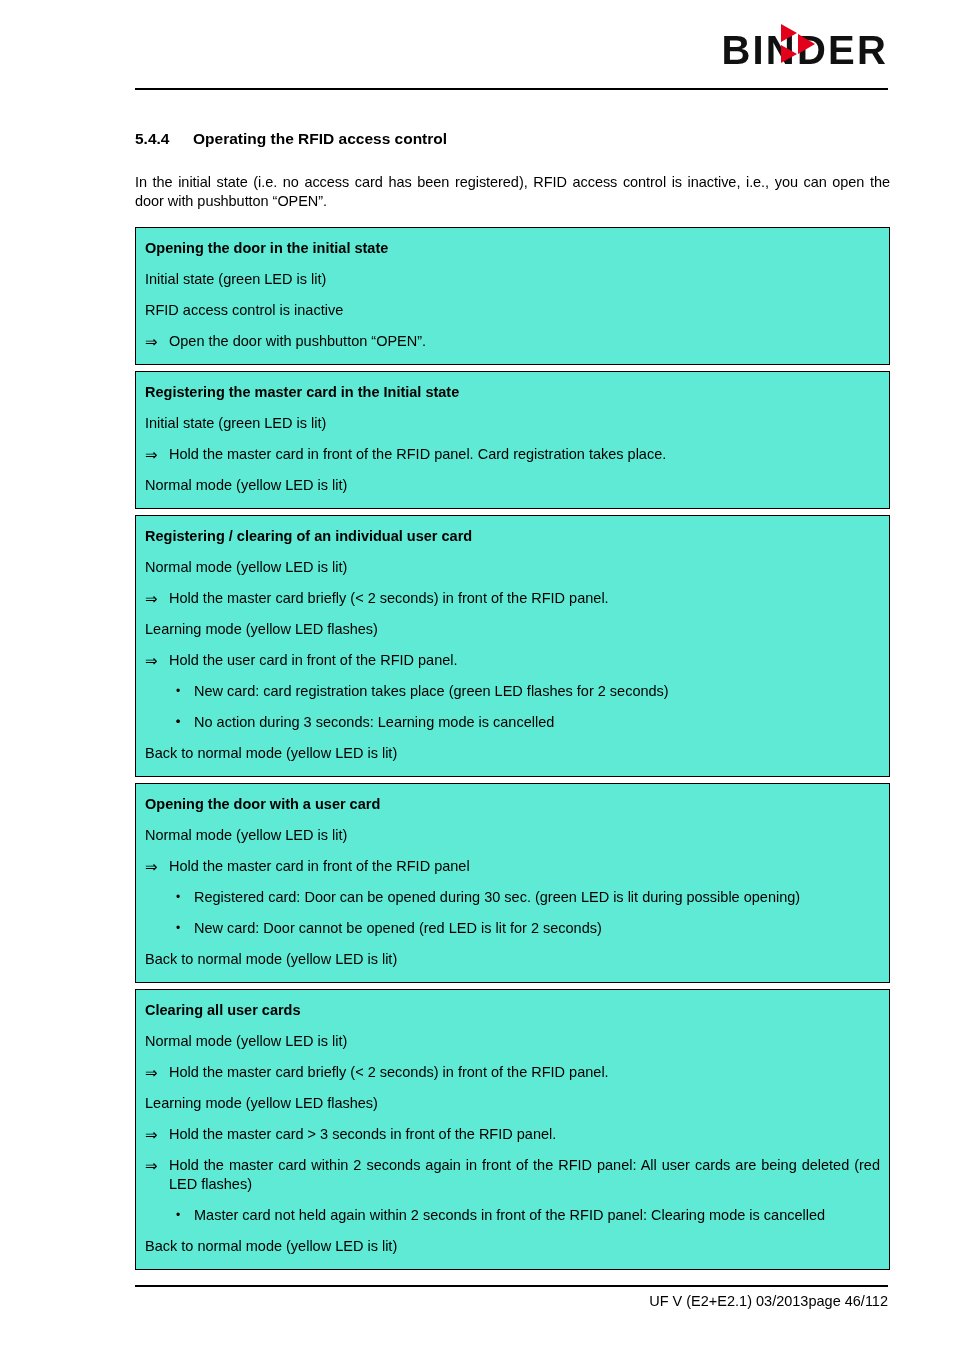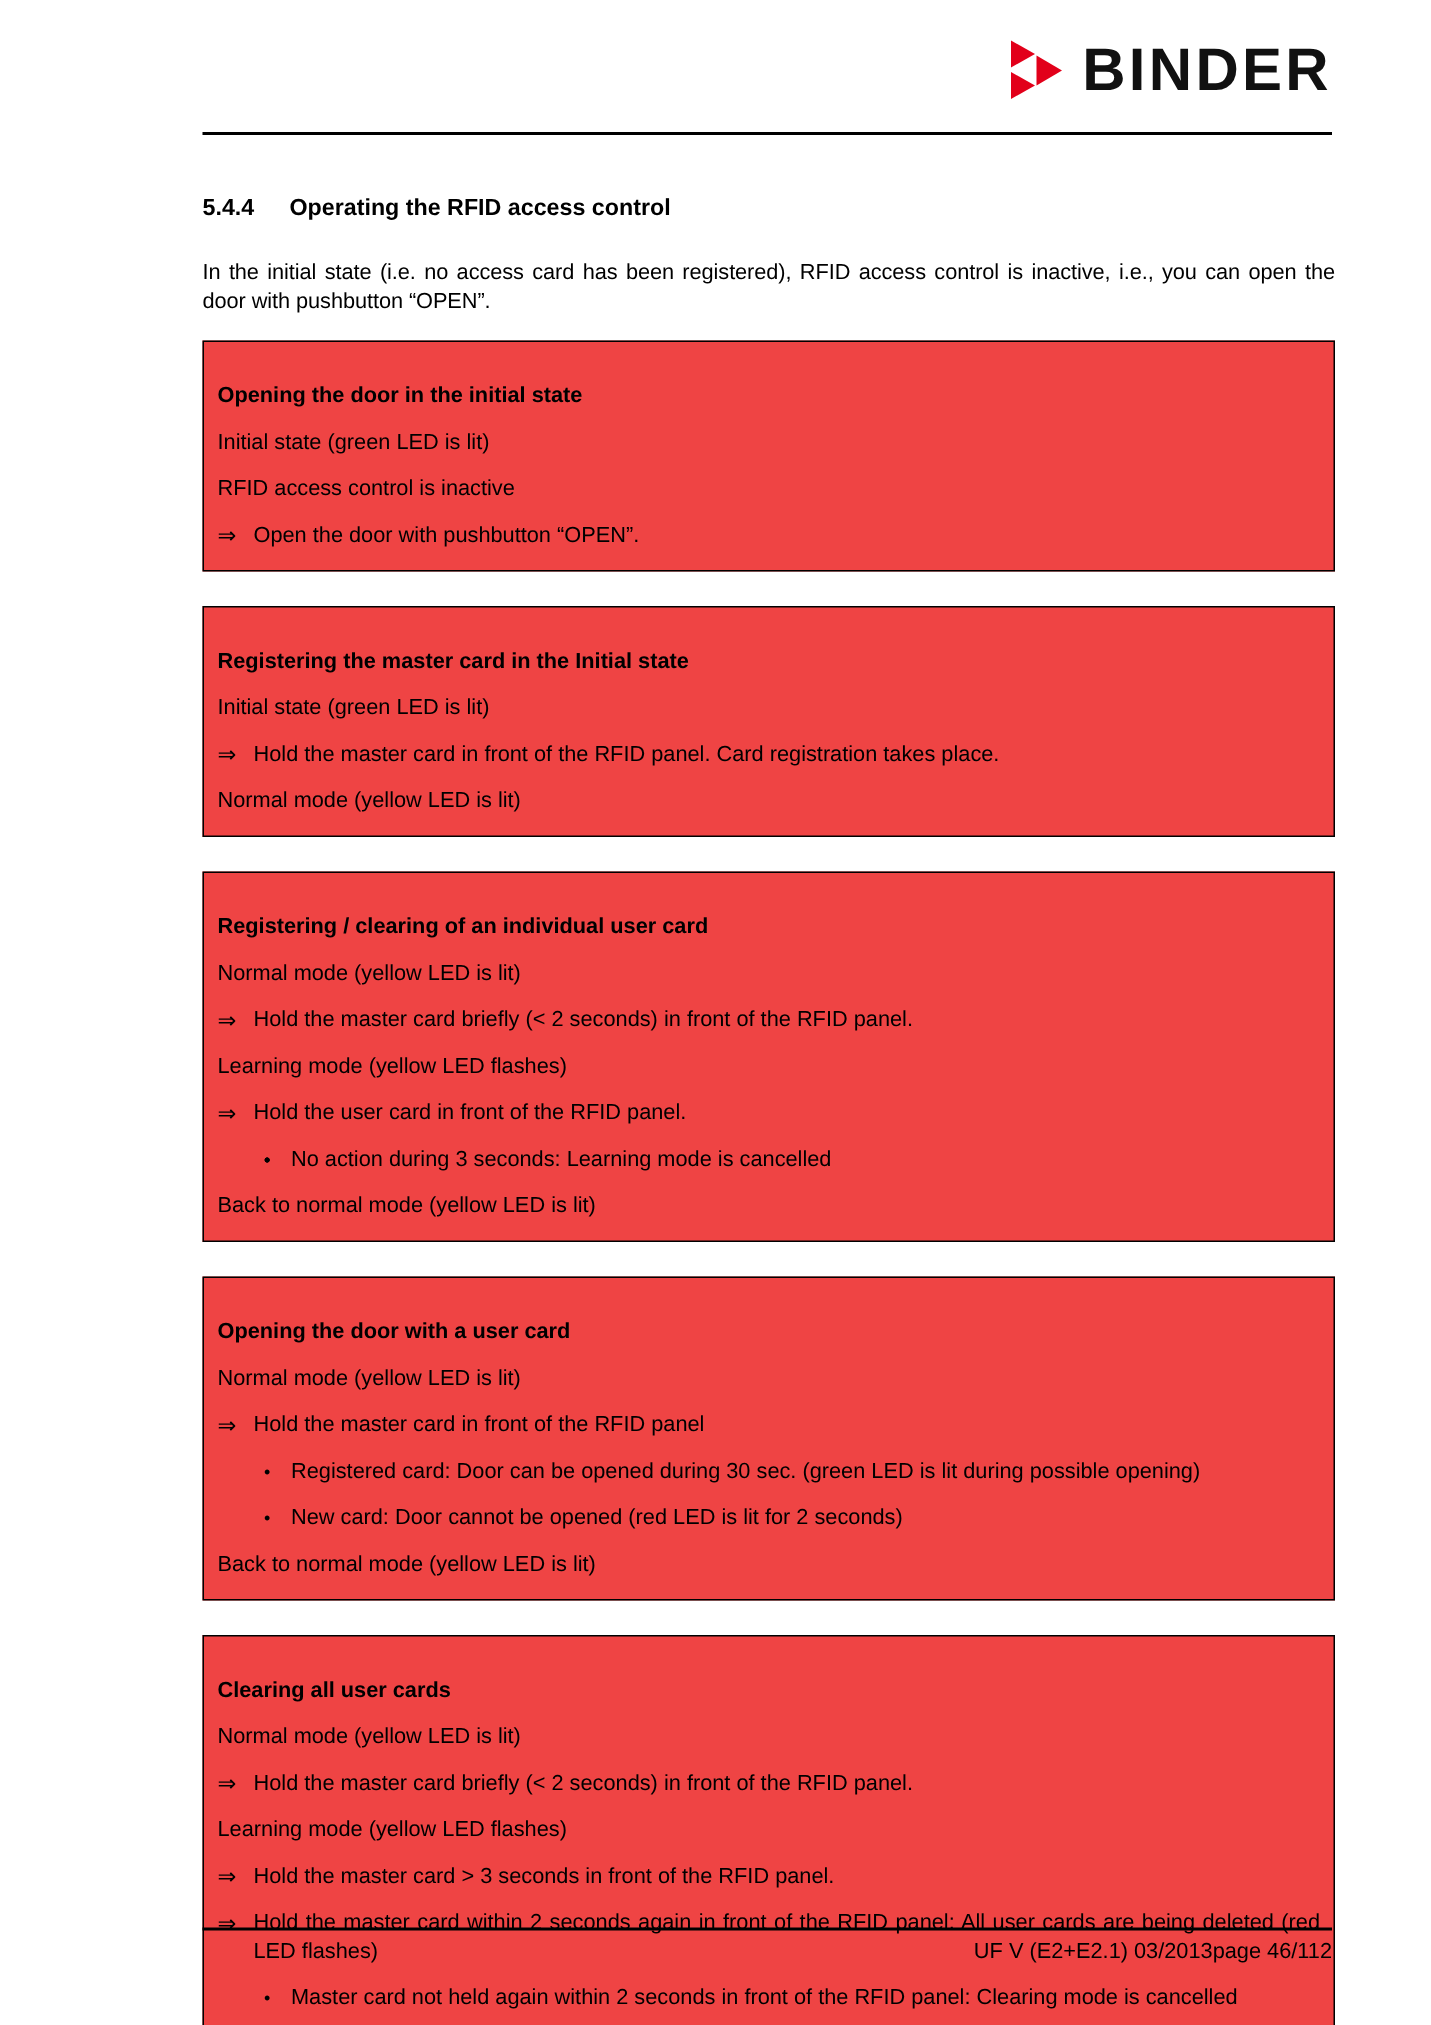--- a/index.html
+++ b/index.html
@@ -32,20 +32,21 @@
     width: 954px;
     height: 96px;
   }
   .logo {
     position: absolute;
     right: 66px;
     top: 24px;
     display: flex;
     align-items: center;
     height: 46px;
+    flex-direction: column;
   }
   .logo-mark {
     width: 38px;
     height: 40px;
     position: relative;
     margin-right: 9px;
   }
   .tri {
     position: absolute;
     width: 0;
@@ -107,23 +108,23 @@
     font-size: 14.5px;
     line-height: 19px;
     margin: 0 0 16px 0;
     text-align: justify;
     letter-spacing: -0.05px;
   }
 
   
   .box {
     border: 1.6px solid #000000;
-    padding: 27px 9px 13px 9px;
-    margin-bottom: 23px;
-    background: #ef4444;
+    padding: 11px 9px 13px 9px;
+    margin-bottom: 6px;
+    background: #5eead4;
   }
   .box-title {
     font-size: 14.5px;
     font-weight: 700;
     line-height: 19px;
     margin: 0 0 12px 0;
   }
   .line {
     font-size: 14.5px;
     line-height: 19px;
@@ -217,21 +218,21 @@
           <div class="line"><span>Initial state (green LED is lit)</span></div>
           <div class="line arrow nojust"><span class="glyph">⇒</span><span>Hold the master card in front of the RFID panel. Card registration takes place.</span></div>
           <div class="line"><span>Normal mode (yellow LED is lit)</span></div>
         </div>
         <div class="box">
           <div class="box-title">Registering / clearing of an individual user card</div>
           <div class="line"><span>Normal mode (yellow LED is lit)</span></div>
           <div class="line arrow nojust"><span class="glyph">⇒</span><span>Hold the master card briefly (&lt; 2 seconds) in front of the RFID panel.</span></div>
           <div class="line"><span>Learning mode (yellow LED flashes)</span></div>
           <div class="line arrow nojust"><span class="glyph">⇒</span><span>Hold the user card in front of the RFID panel.</span></div>
-          <div class="line bullet nojust"><span class="glyph">•</span></div>
+          <div class="line bullet nojust"><span class="glyph">•</span><span>New card: card registration takes place (green LED flashes for 2 seconds)</span></div>
           <div class="line bullet nojust"><span class="glyph">•</span></div>
           <div class="line bullet nojust"><span class="glyph">•</span><span>No action during 3 seconds: Learning mode is cancelled</span></div>
           <div class="line"><span>Back to normal mode (yellow LED is lit)</span></div>
         </div>
         <div class="box">
           <div class="box-title">Opening the door with a user card</div>
           <div class="line"><span>Normal mode (yellow LED is lit)</span></div>
           <div class="line arrow nojust"><span class="glyph">⇒</span><span>Hold the master card in front of the RFID panel</span></div>
           <div class="line bullet nojust"><span class="glyph">•</span><span>Registered card: Door can be opened during 30 sec. (green LED is lit during possible opening)</span></div>
           <div class="line bullet nojust"><span class="glyph">•</span><span>New card: Door cannot be opened (red LED is lit for 2 seconds)</span></div>

